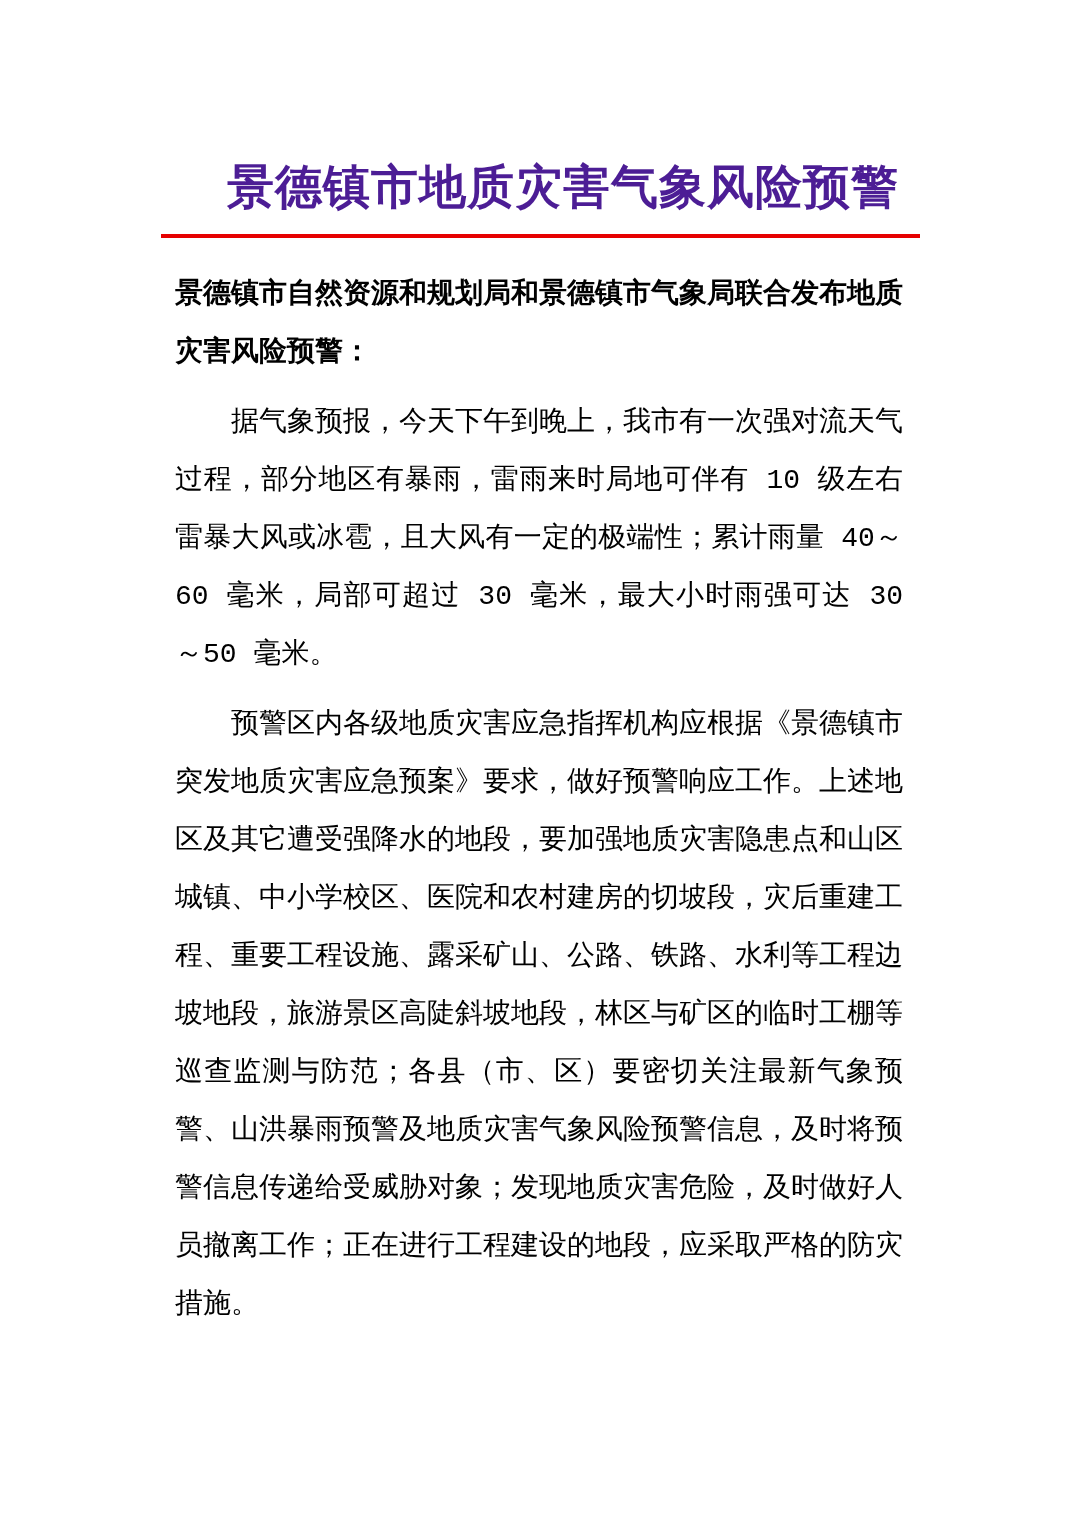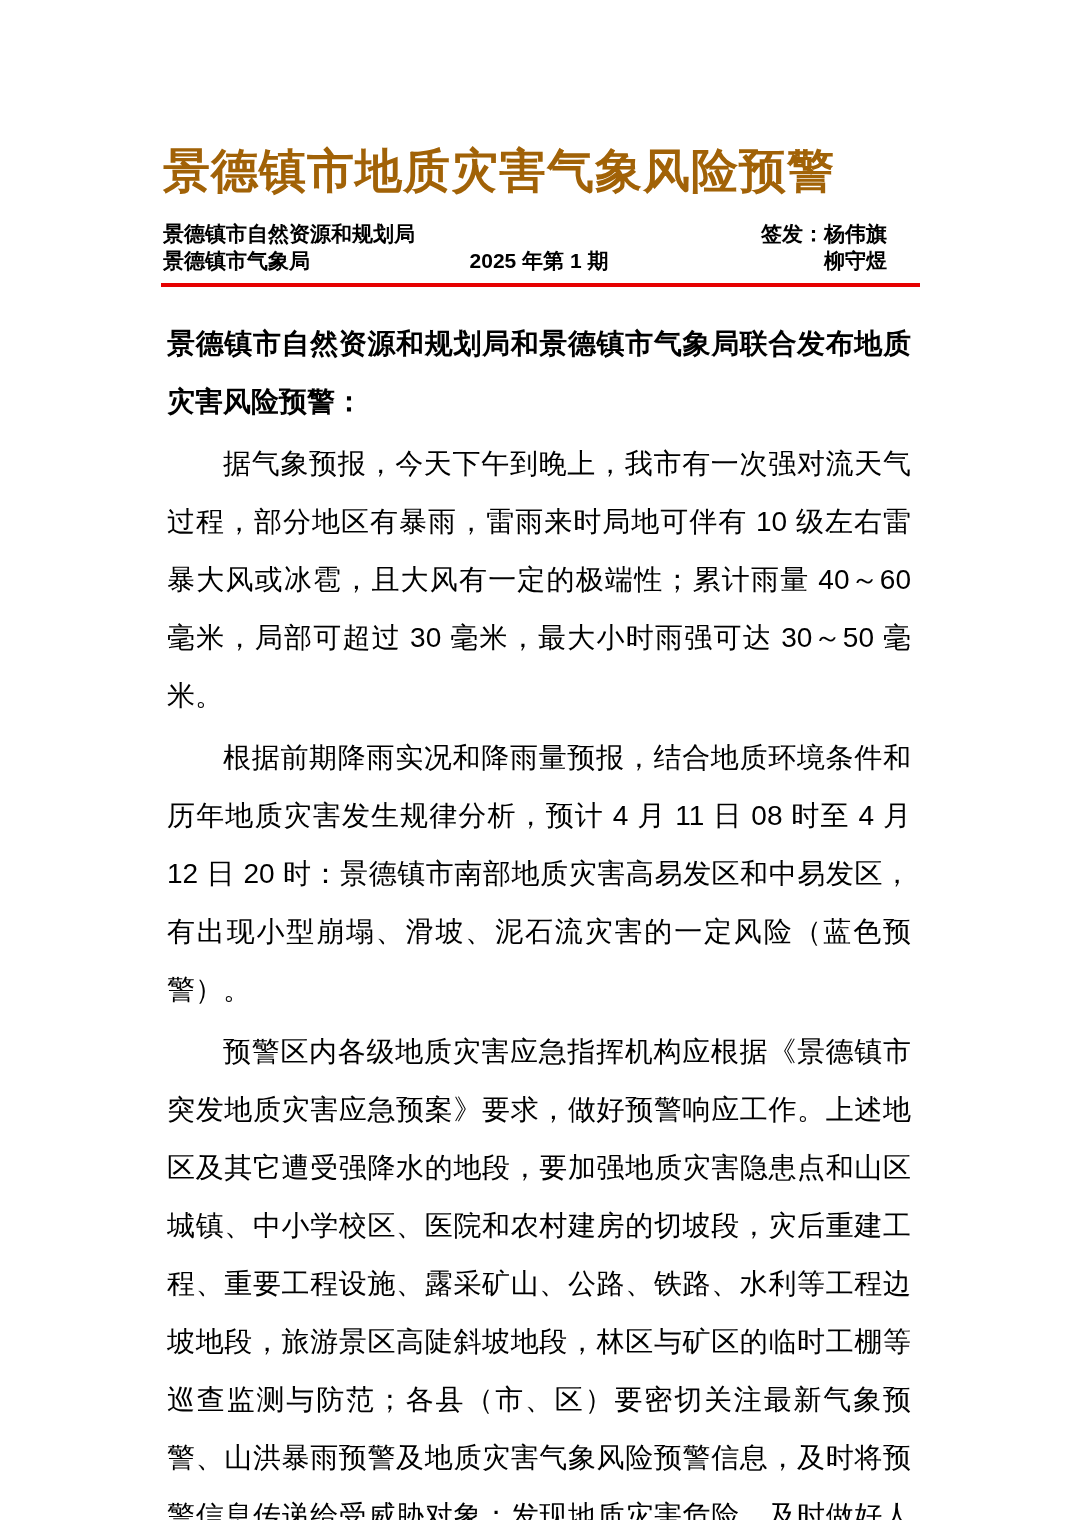--- a/index.html
+++ b/index.html
@@ -12,27 +12,27 @@
     width: 1074px;
     height: 1520px;
     background: #ffffff;
     box-sizing: border-box;
     padding: 140px 159px 0 163px;
     overflow: hidden;
     color: #000000;
     font-family: "Liberation Sans", "DejaVu Sans", sans-serif;
   }
   .doc-title {
-    margin: 0;
-    text-align: left;
+    margin: 16px;
+    text-align: right;
     font-family: "Liberation Serif", "DejaVu Serif", serif;
     font-weight: bold;
     font-size: 47px;
     line-height: 62px;
-    color: #a16207;
+    color: #4c1d95;
     white-space: nowrap;
     letter-spacing: 1px;
   }
   .masthead {
     display: grid;
     grid-template-columns: 1fr auto 1fr;
     align-items: end;
     margin-top: 18px;
     font-weight: bold;
     font-size: 21px;
@@ -47,47 +47,33 @@
     border-top: 4px solid #e60000;
     margin: 9px -5px 0 -2px;
   }
   .body-text {
     margin-top: 28px;
     font-size: 28px;
     line-height: 58px;
     text-align: justify;
     text-justify: inter-ideograph;
   }
-  .body-text p { margin: 4px; }
+  .body-text p { margin: 12px; font-family: Liberation Mono, monospace; }
   .lead { font-weight: bold; }
   .para { text-indent: 2em; }
 </style>
 </head>
 <body>
 
 <div class="page">
 
   <h1 class="doc-title">景德镇市地质灾害气象风险预警</h1>
 
-  <div class="masthead">
-    <div class="mast-left">
-      <div>景德镇市自然资源和规划局</div>
-      <div>景德镇市气象局</div>
-    </div>
-    <div class="mast-center">
-      <div>2025 年第 1 期</div>
-    </div>
-    <div class="mast-right">
-      <div><span>签发：</span><span>杨伟旗</span></div>
-      <div>柳守煜</div>
-    </div>
-  </div>
 
   <div class="red-rule"></div>
 
   <div class="body-text">
     <p class="lead">景德镇市自然资源和规划局和景德镇市气象局联合发布地质灾害风险预警：</p>
     <p class="para">据气象预报，今天下午到晚上，我市有一次强对流天气过程，部分地区有暴雨，雷雨来时局地可伴有 10 级左右雷暴大风或冰雹，且大风有一定的极端性；累计雨量 40～60 毫米，局部可超过 30 毫米，最大小时雨强可达 30～50 毫米。</p>
-    <p class="para">根据前期降雨实况和降雨量预报，结合地质环境条件和历年地质灾害发生规律分析，预计 4 月 11 日 08 时至 4 月 12 日 20 时：景德镇市南部地质灾害高易发区和中易发区，有出现小型崩塌、滑坡、泥石流灾害的一定风险（蓝色预警）。</p>
     <p class="para">预警区内各级地质灾害应急指挥机构应根据《景德镇市突发地质灾害应急预案》要求，做好预警响应工作。上述地区及其它遭受强降水的地段，要加强地质灾害隐患点和山区城镇、中小学校区、医院和农村建房的切坡段，灾后重建工程、重要工程设施、露采矿山、公路、铁路、水利等工程边坡地段，旅游景区高陡斜坡地段，林区与矿区的临时工棚等巡查监测与防范；各县（市、区）要密切关注最新气象预警、山洪暴雨预警及地质灾害气象风险预警信息，及时将预警信息传递给受威胁对象；发现地质灾害危险，及时做好人员撤离工作；正在进行工程建设的地段，应采取严格的防灾措施。</p>
   </div>
 
 </div>
 
 </body></html>

